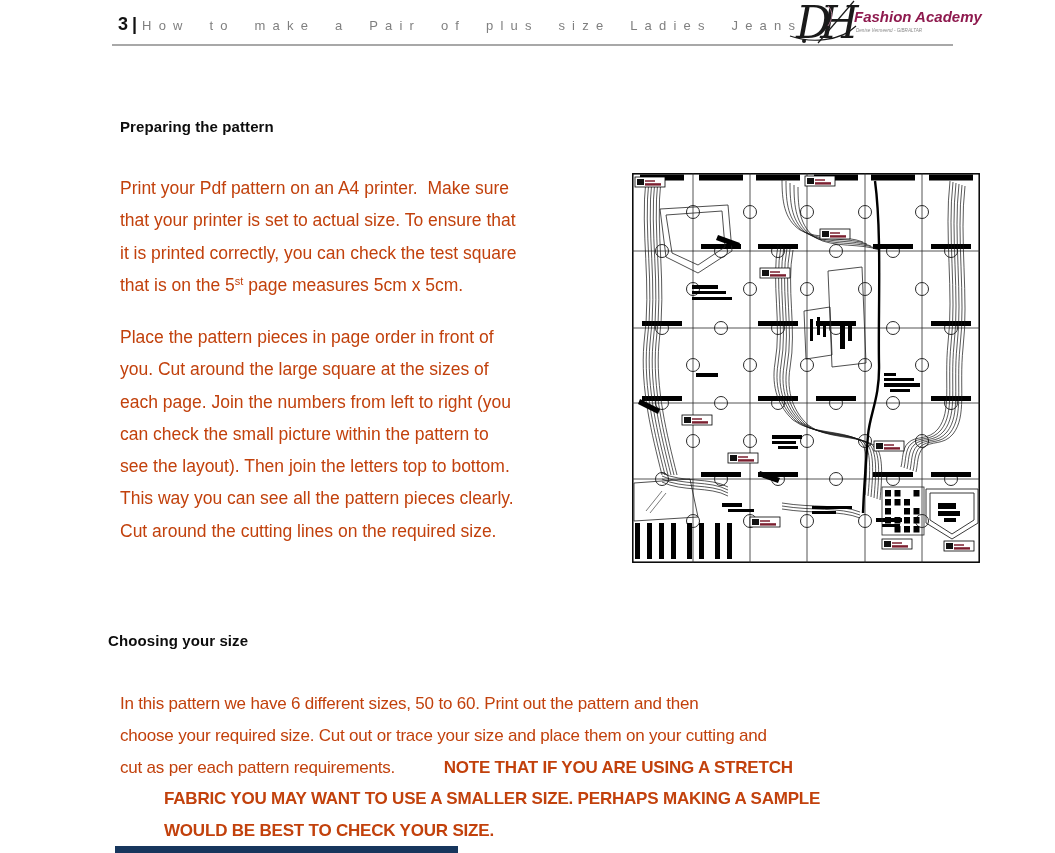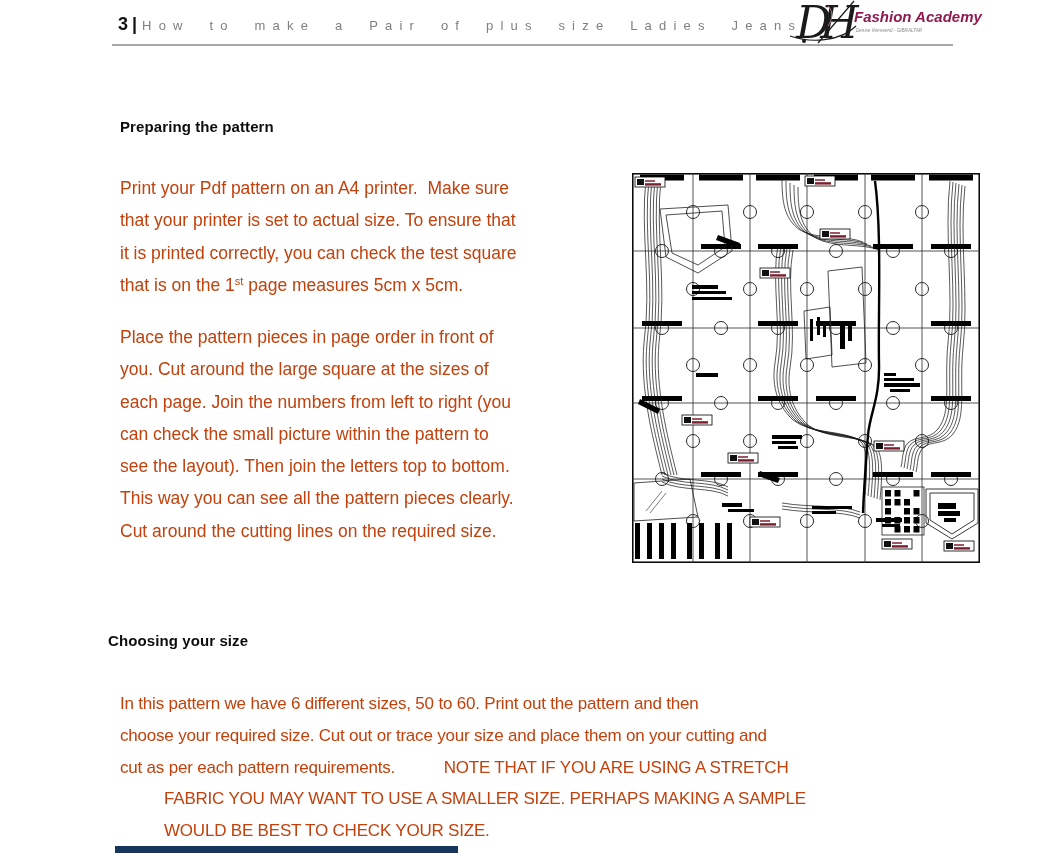--- a/index.html
+++ b/index.html
@@ -12,21 +12,21 @@
   .hdr-sep{font-size:18px;font-weight:700;color:#111;margin:0 5px 0 4px;}
   .hdr-title{font-size:13px;color:#7f7f7f;letter-spacing:7.2px;word-spacing:9px;white-space:nowrap;}
   .hdr-rule{position:absolute;left:112px;top:44px;width:841px;height:2px;background:#a8a8a8;}
   .logo-box{position:absolute;left:788px;top:0;width:195px;height:60px;}
 
   
   .h2{position:absolute;font-size:15px;font-weight:700;color:#0d0d0d;letter-spacing:0.1px;}
   .para{position:absolute;}
   .pline{font-size:17.5px;line-height:32.3px;white-space:pre;color:#c2410c;}
   .para3 .pline{font-size:17px;line-height:31.8px;letter-spacing:-0.2px;}
-  .pline b{font-weight:400;padding-left:44px;}
+  .pline b{font-weight:700;padding-left:44px;}
   sup.st{font-size:11px;vertical-align:6px;line-height:0;}
 
   
   .pattern-wrap{position:absolute;left:632px;top:173px;width:348px;height:390px;}
   .pattern-wrap svg{display:block;}
 
   
   .cutoff-strip{position:absolute;left:115px;top:846px;width:343px;height:7px;background:#17365d;}
 </style>
 </head>
@@ -55,21 +55,21 @@
   </div>
 
   <div class="hdr-rule"></div>
 
   <div class="h2" style="left:120px;top:118px;">Preparing the pattern</div>
 
   <div class="para" style="left:120px;top:172px;">
     <div class="pline">Print your Pdf pattern on an A4 printer.  Make sure</div>
     <div class="pline">that your printer is set to actual size. To ensure that</div>
     <div class="pline">it is printed correctly, you can check the test square</div>
-    <div class="pline"><span>that is on the 1</span><sup class="st">st</sup><span> page measures 5cm x 5cm.</span></div>
+    <div class="pline"><span>that is on the 5</span><sup class="st">st</sup><span> page measures 5cm x 5cm.</span></div>
   </div>
 
   <div class="para" style="left:120px;top:321px;">
     <div class="pline">Place the pattern pieces in page order in front of</div>
     <div class="pline">you. Cut around the large square at the sizes of</div>
     <div class="pline">each page. Join the numbers from left to right (you</div>
     <div class="pline">can check the small picture within the pattern to</div>
     <div class="pline">see the layout). Then join the letters top to bottom.</div>
     <div class="pline">This way you can see all the pattern pieces clearly.</div>
     <div class="pline">Cut around the cutting lines on the required size.</div>

